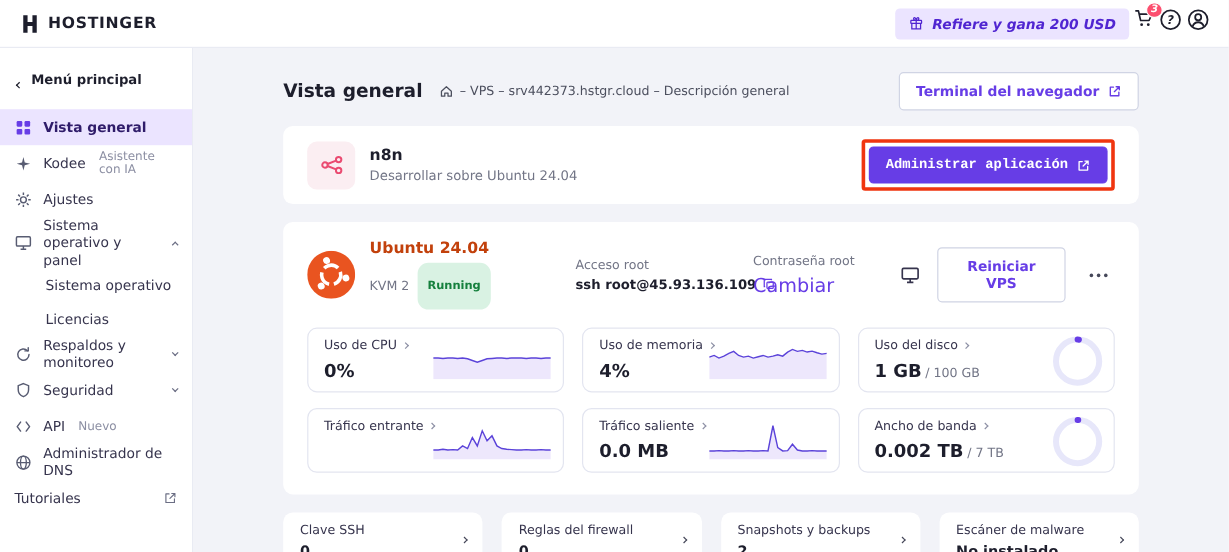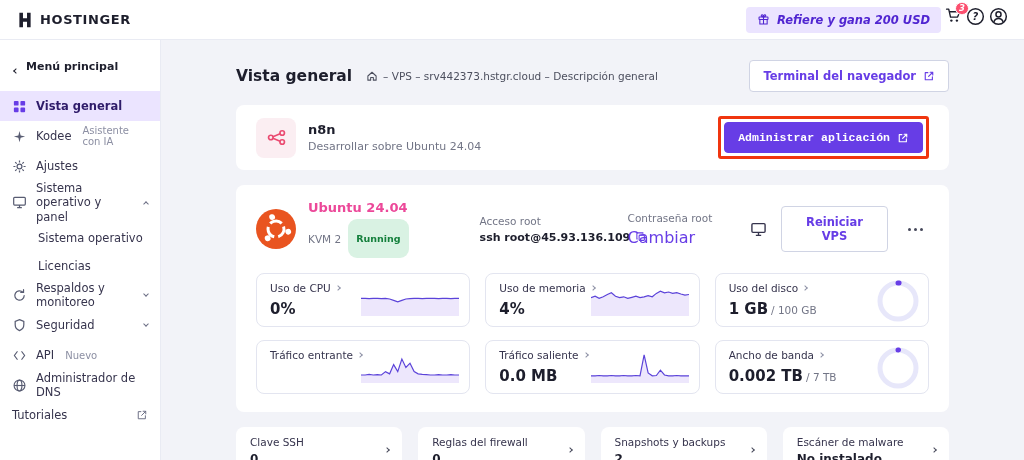--- a/index.html
+++ b/index.html
@@ -58,21 +58,21 @@
   .card { background:#fff; border-radius:8px; }
   .app-card { margin-top:13px; padding:11px 20px; display:flex; align-items:center; gap:12px; }
   .app-icon { width:40px; height:40px; border-radius:8px; background:#fbeef2; display:flex; align-items:center; justify-content:center; }
   .app-name { font-size:13px; font-weight:bold; color:#1d1e2c; }
   .app-desc { font-size:11px; color:#727586; margin-top:3px; }
   .annotation { margin-left:auto; border:3px solid #f0350f; border-radius:3px; padding:3px;font-family:Liberation Mono, monospace; }
 
   .vps-card { margin-top:15px; padding:15px 20px 18px; }
   .vps-head { display:flex; align-items:center; }
   .os-col { margin-left:12px; width:178px; }
-  .os-name { font-size:13px; font-weight:bold; color:#ec4899; }
+  .os-name { font-size:13px; font-weight:bold; color:#c2410c; }
   .os-meta { display:flex; align-items:center; gap:7px; margin-top:4px; }
   .plan { font-size:10.5px; color:#727586; }
   .pill-running { background:#d9f2e3; color:#15803d; font-size:9.5px; font-weight:bold; padding:14px 8px; border-radius:9px; }
   .info-col { width:132px; margin-right:16px; }
   .info-label { font-size:10.5px; color:#727586; }
   .info-value { display:flex; align-items:center; gap:5px; margin-top:4px; font-size:11px; font-weight:bold; color:#1d1e2c; white-space:nowrap; }
   .link { color:#673de6; font-weight:normal; font-size:16px; cursor:pointer; }
   .vps-right { margin-left:auto; display:flex; align-items:center; gap:14px; }
   .dots { display:inline-flex; align-items:center; cursor:pointer; padding:4px; }
   .dots i { width:3px; height:3px; border-radius:50%; background:#46485a; display:inline-block; margin:0 1.6px; }

